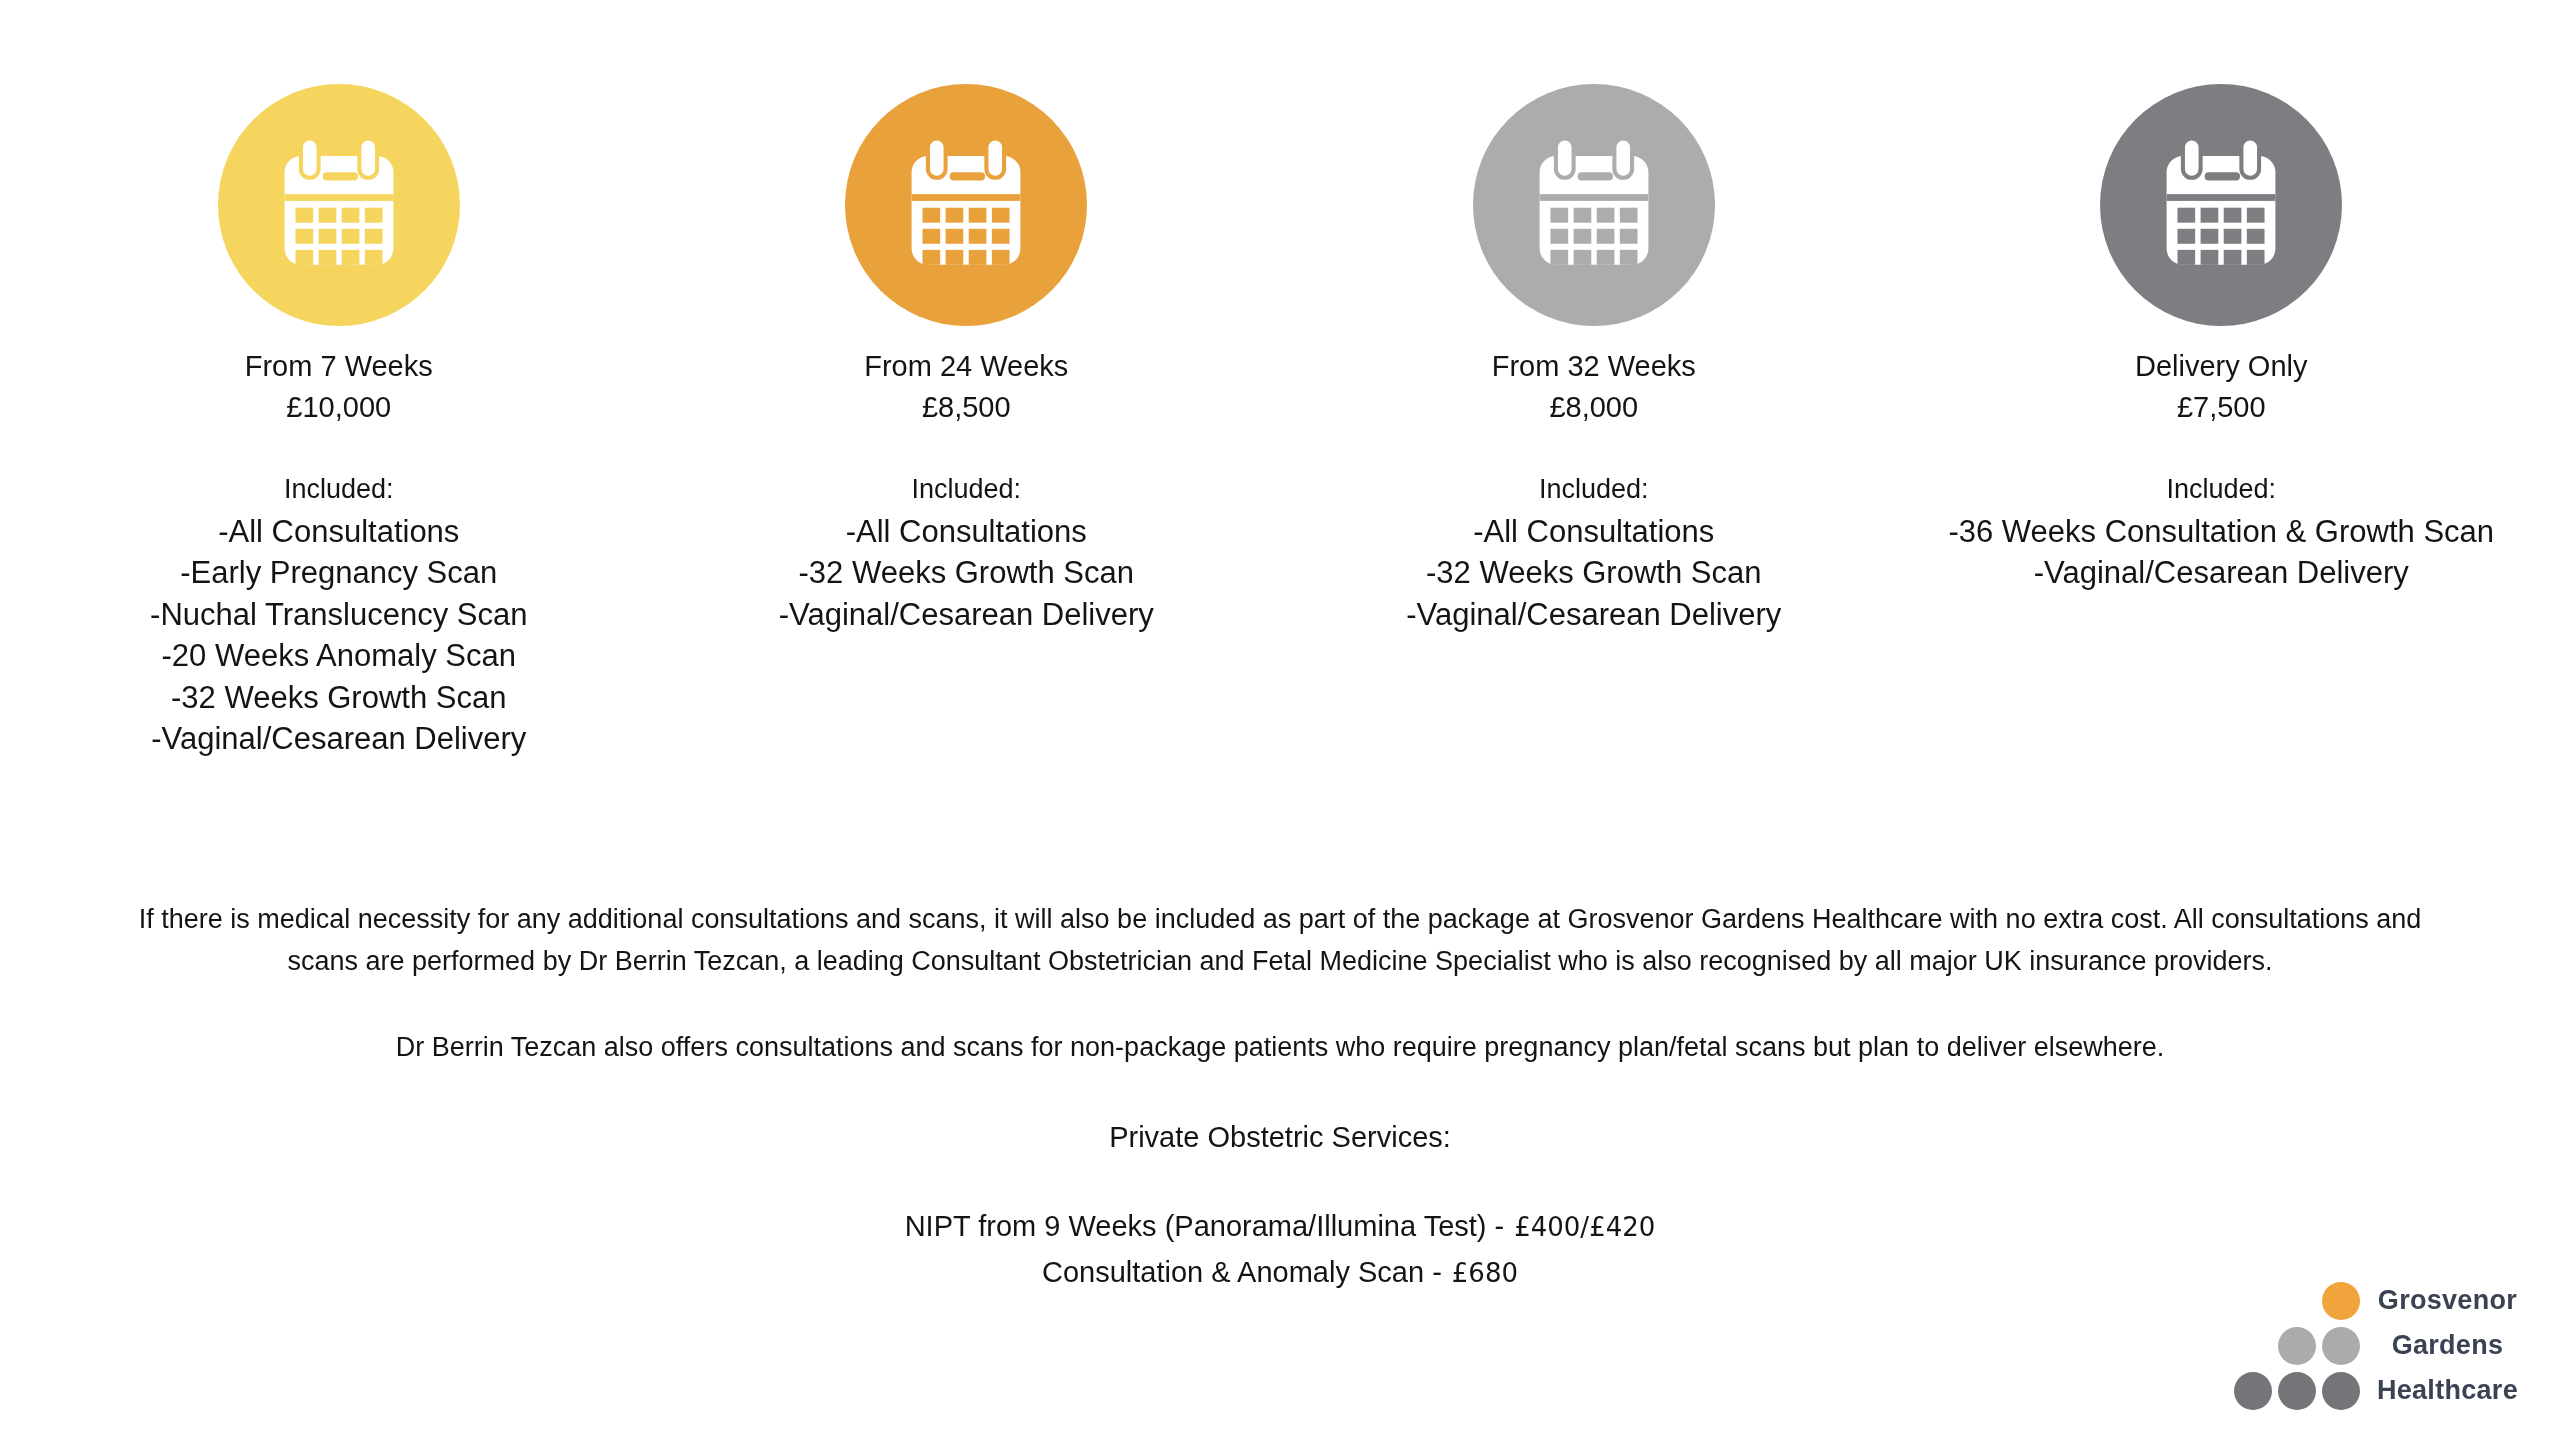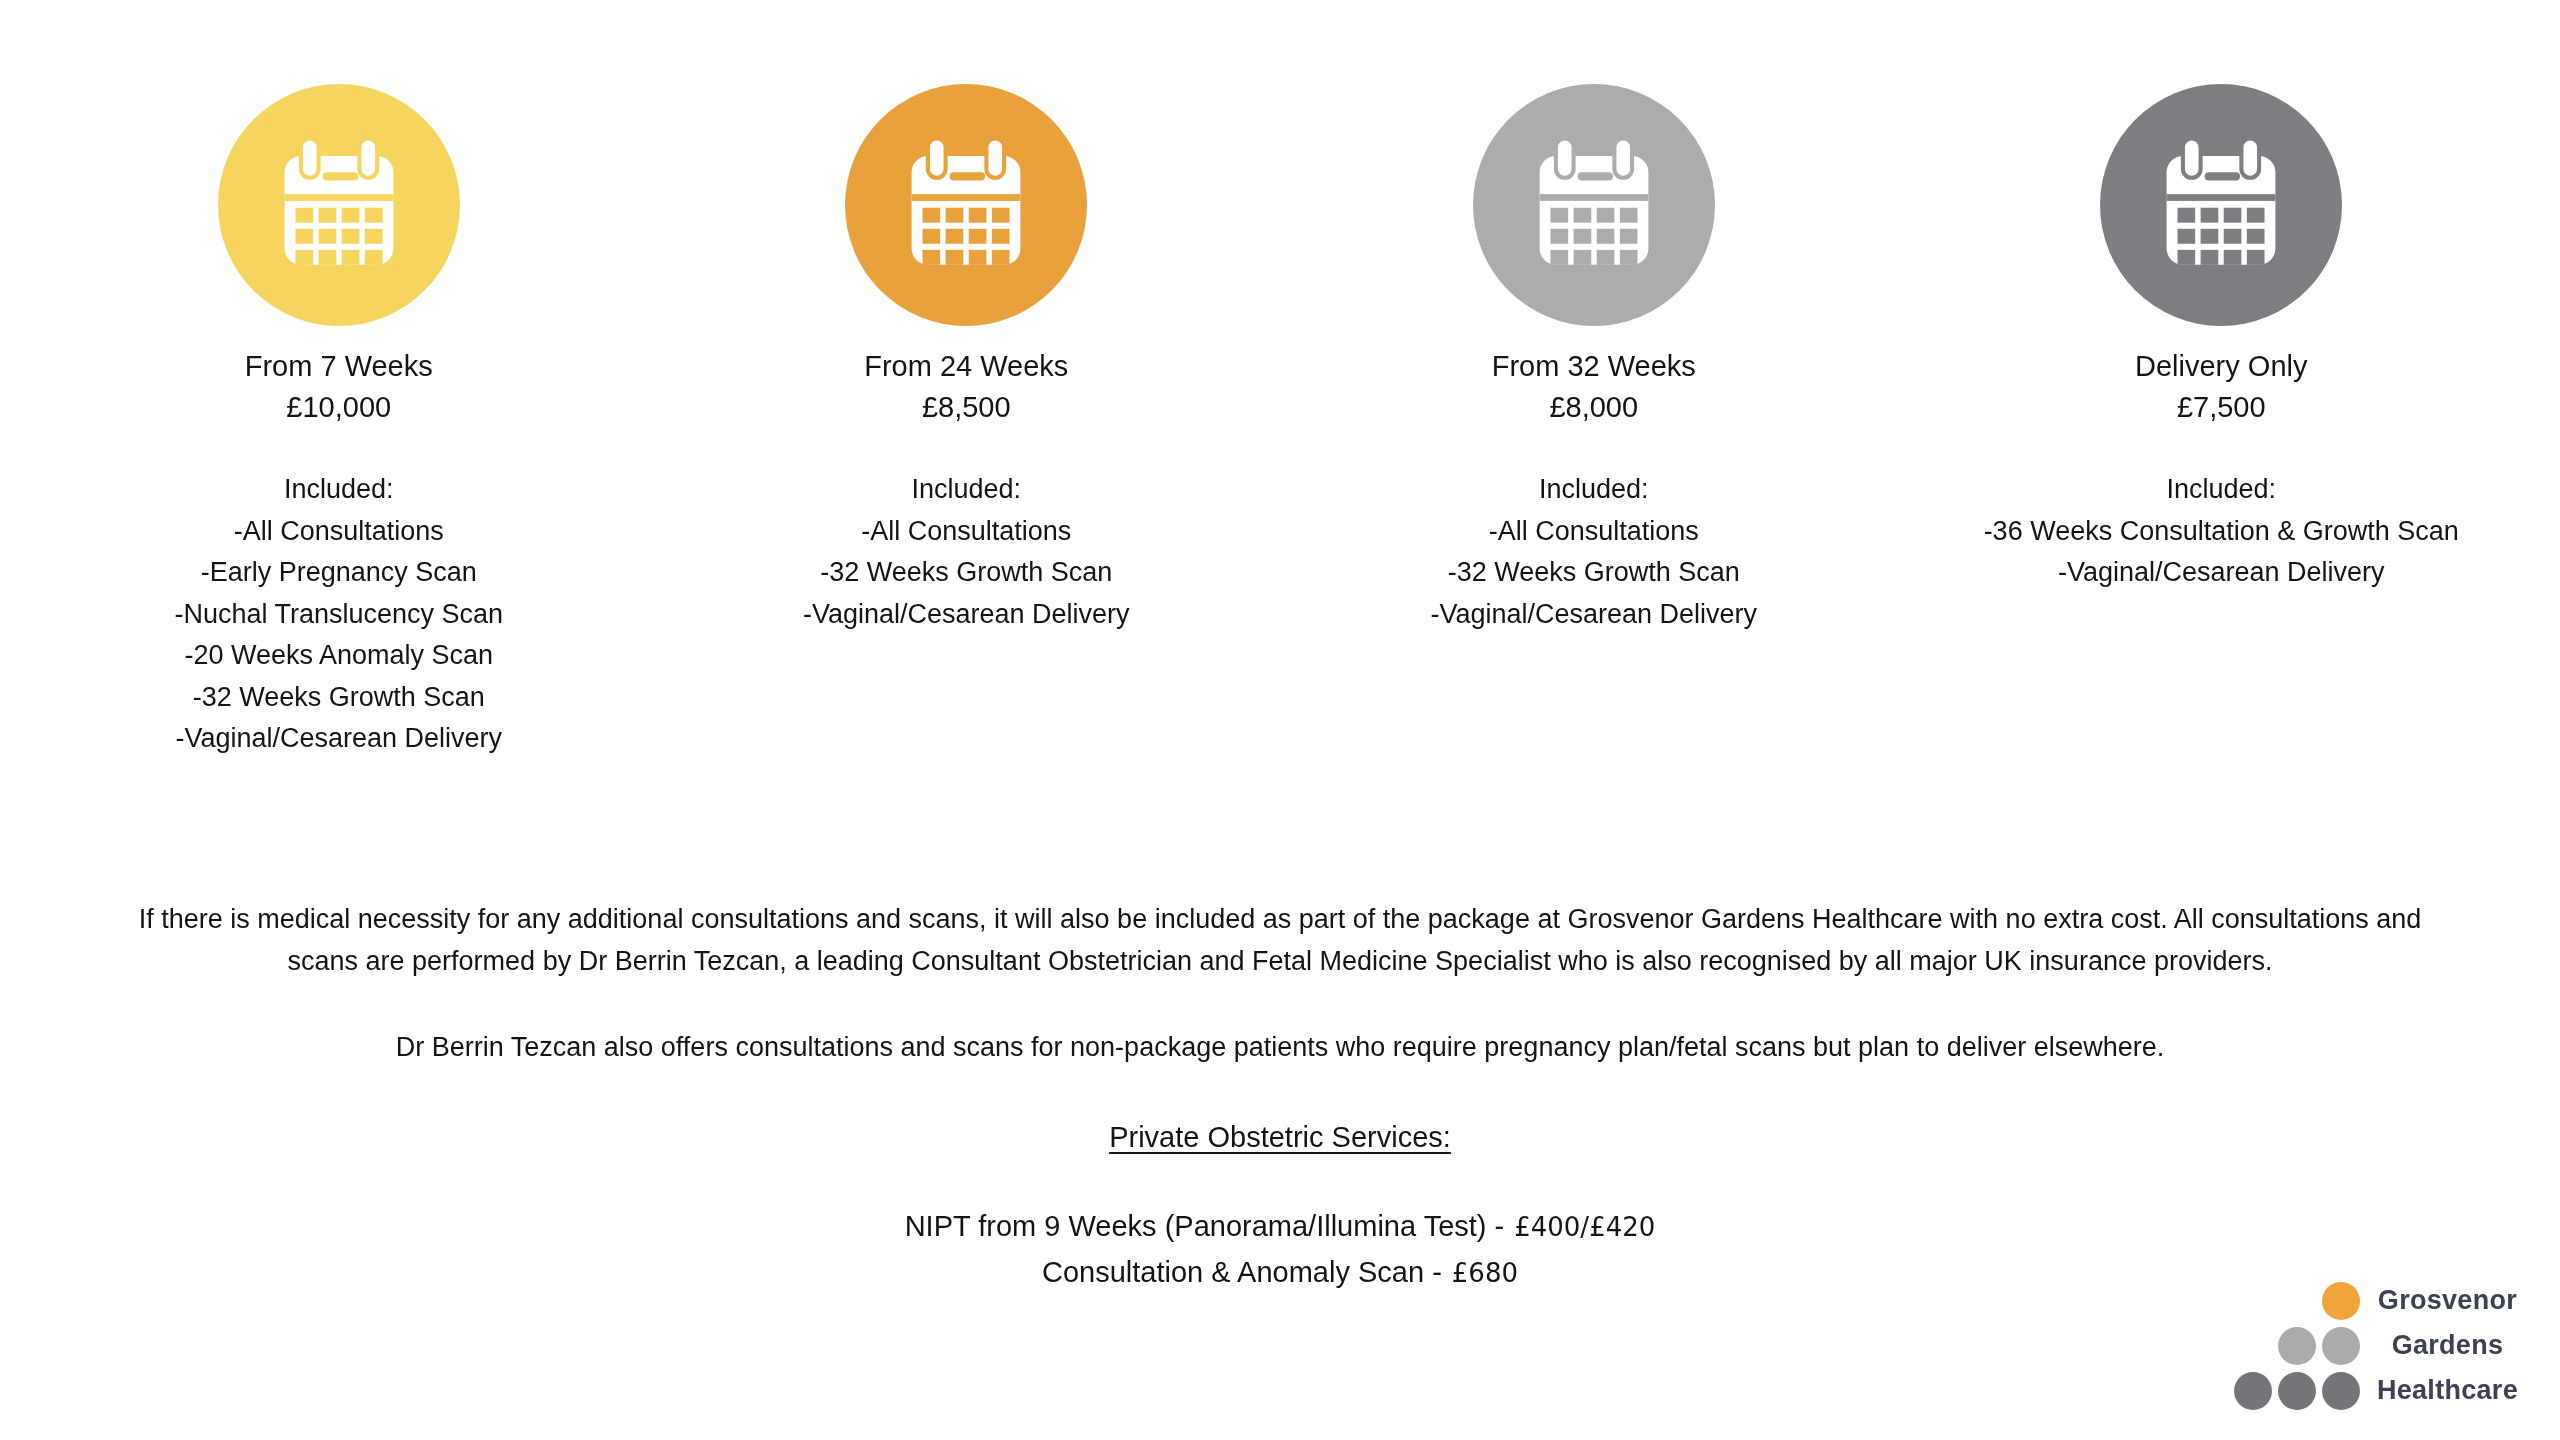--- a/index.html
+++ b/index.html
@@ -19,27 +19,27 @@
   }
   .package { display:flex; flex-direction:column; align-items:center; text-align:center; }
   .circle {
     width:242px; height:242px; border-radius:50%;
     display:flex; align-items:center; justify-content:center;
   }
   .circle svg { width:136px; height:142px; display:block; }
   .pkg-title { margin-top:20px; font-size:29px; line-height:41px; }
   .pkg-price { font-size:29px; line-height:41px; }
   .pkg-included { margin-top:41px; font-size:27px; line-height:41.5px; }
-  .pkg-items div { font-size:27px; line-height:41.5px; white-space:nowrap; }
+  .pkg-items div { font-size:31px; line-height:41.5px; white-space:nowrap; }
 
   
   .bottom { position:absolute; top:898px; left:0; right:0; text-align:center; }
   .para1 { max-width:2330px; margin:0 auto; font-size:27px; line-height:42px; }
   .para2 { margin-top:44px; font-size:27px; line-height:42px; }
-  .svc-heading { margin-top:48px; font-size:29px; line-height:42px; text-decoration:underline; text-underline-offset:5px; }
+  .svc-heading { margin-top:48px; font-size:29px; line-height:42px; text-underline-offset:5px; }
   .services { margin-top:46px; }
   .svc-line { line-height:45px; font-size:29px; }
   .svc-price { font-family:"DejaVu Sans", sans-serif; font-size:26px; margin-left:10px; }
 
   
   .logo {
     position:absolute; right:42px; top:1278px;
     display:grid; grid-template-columns:44px 44px 44px auto;
     grid-auto-rows:45px; align-items:center;
   }

